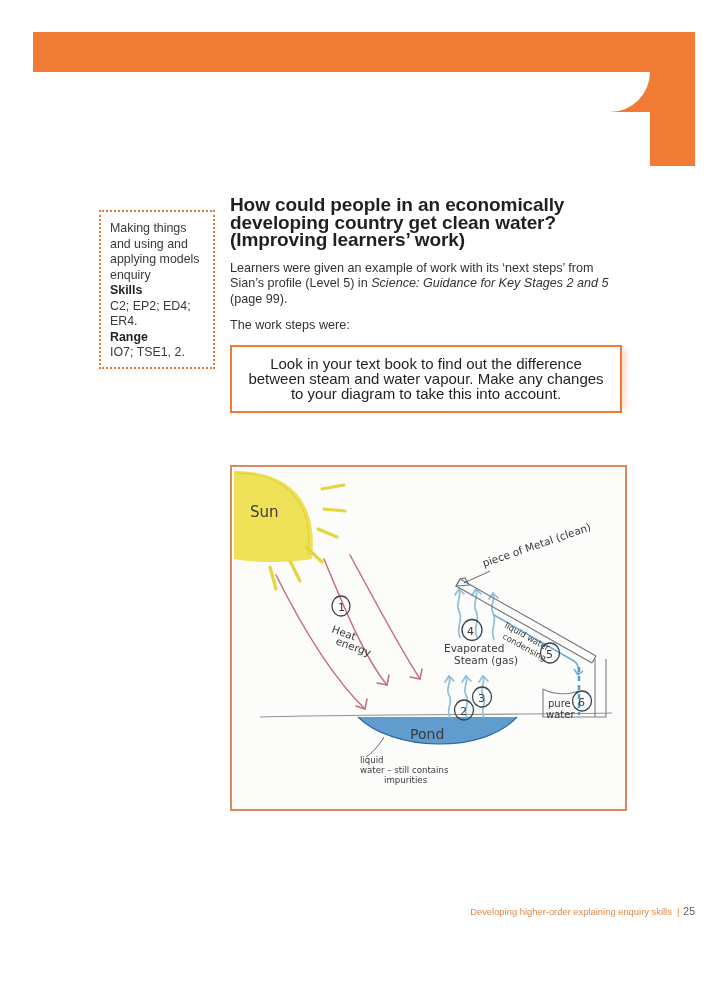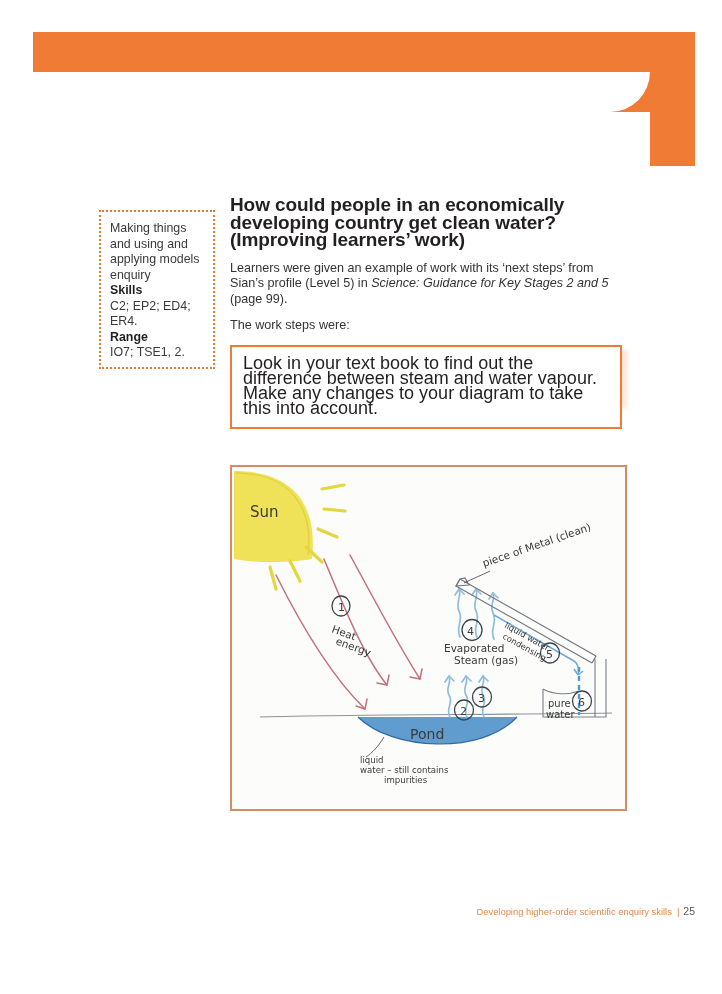--- a/index.html
+++ b/index.html
@@ -33,21 +33,21 @@
   .body-p{font-size:12.6px;line-height:15.6px;color:#333;margin:0 0 11px 0;}
   .body-p .it{font-style:italic;}
 
   
   #callout-wrap{position:relative;width:392px;margin:4px 0 0 0;}
   #callout-shadow{position:absolute;left:5px;top:5px;width:392px;height:59px;
       background:linear-gradient(135deg,rgba(240,123,53,.55),rgba(240,123,53,.18));
       filter:blur(2.2px);}
   #callout{position:relative;width:392px;min-height:59px;box-sizing:border-box;
      background:#fff;border:2.4px solid #F07B35;padding:9px 11px 10px 11px;}
-  #callout .ct{font-size:18px;line-height:15.2px;color:#231f20;}
+  #callout .ct{font-size:15px;line-height:15.2px;color:#231f20;text-align:center;}
 
   
   #figure{position:absolute;left:230px;top:465px;width:397px;height:346px;
           border:2px solid #D98B5F;box-sizing:border-box;background:#fca5a5;}
   #figure svg{display:block;width:100%;height:100%;}
   .hw{font-family:"DejaVu Sans",sans-serif;fill:#3a3a3a;}
 
   
   #footer{position:absolute;left:0;top:905px;width:695px;text-align:right;
           font-size:9.4px;color:#E08A4B;}
@@ -182,14 +182,14 @@
     <path d="M311 222 C 322 228, 336 228, 347 224"></path>
   </g>
   <text class="hw" x="316" y="240" font-size="10">pure</text>
   <text class="hw" x="314" y="251" font-size="10">water</text>
   <ellipse cx="350" cy="234" rx="9.5" ry="10" fill="none" stroke="#3a4450" stroke-width="1.3"></ellipse>
   <text class="hw" x="346" y="239" font-size="11">6</text>
 </svg>
 </div>
 
 <div id="footer">
-  <span>Developing higher-order scientific enquiry skills</span><span class="fbar">|</span><span class="fnum">25</span>
+  <span>Developing higher-order explaining enquiry skills</span><span class="fbar">|</span><span class="fnum">25</span>
 </div>
 
 </body></html>

